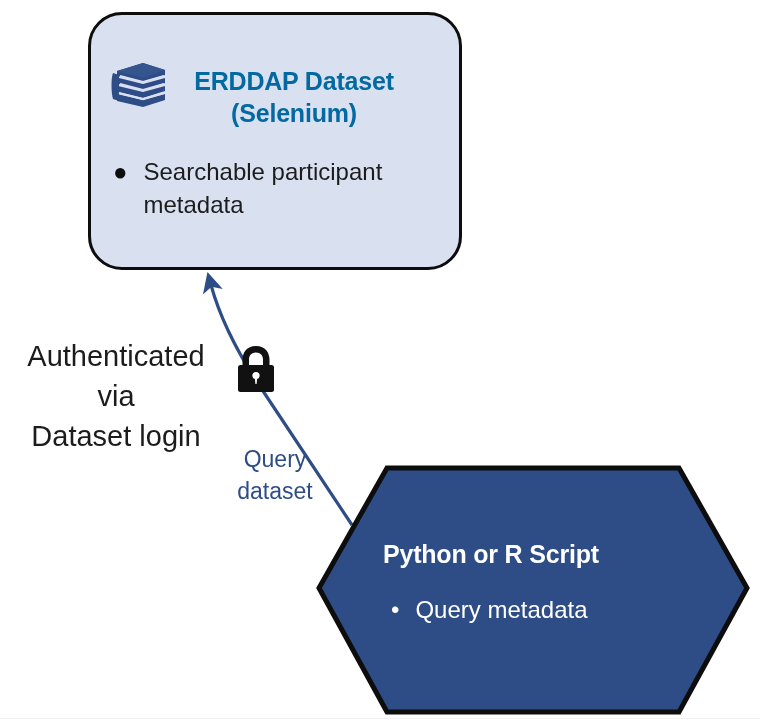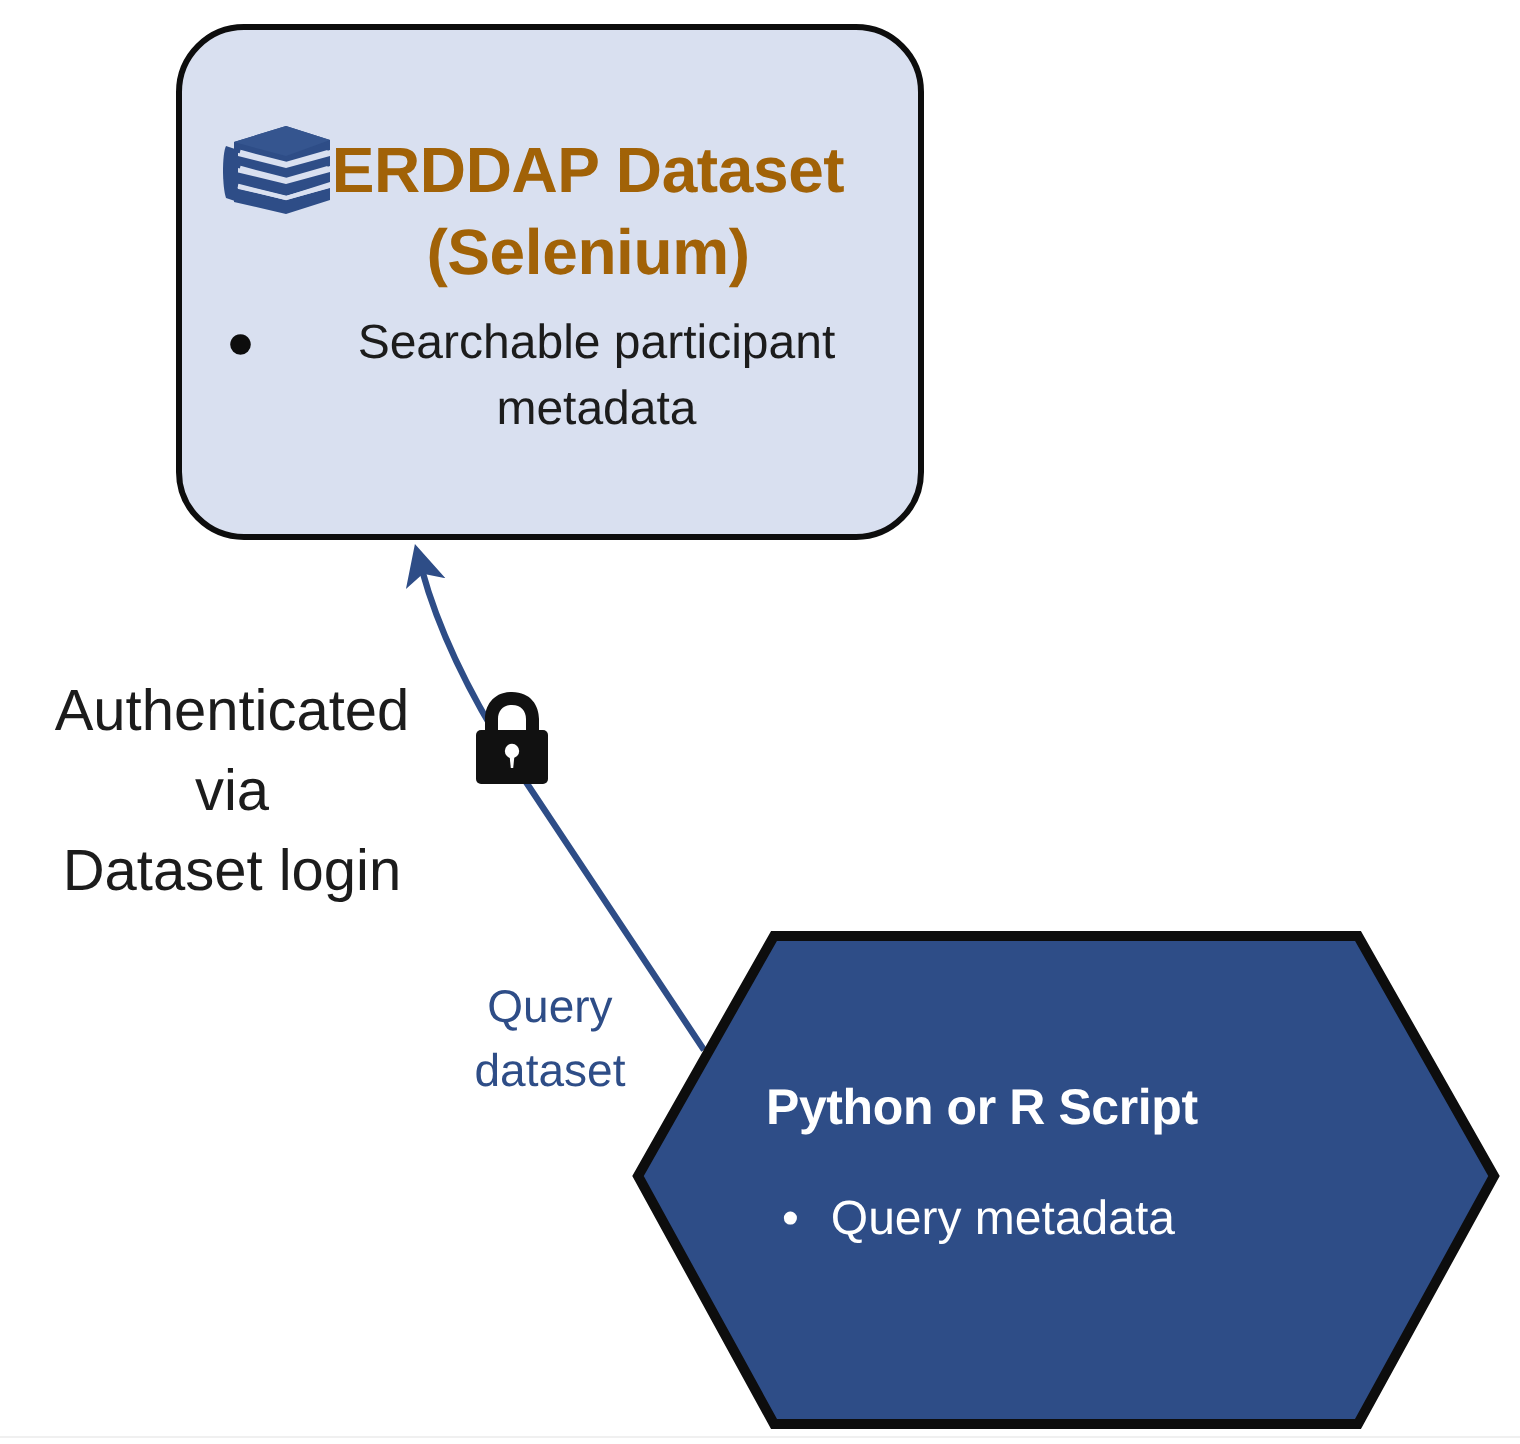--- a/index.html
+++ b/index.html
@@ -29,23 +29,23 @@
     border-radius: 34px;
   }
   .erddap-title {
     position: absolute;
     left: 0;
     top: 50px;
     width: 374px;
     text-align: center;
     padding-left: 32px;
     box-sizing: border-box;
-    font-size: 32px;
+    font-size: 25px;
     font-weight: bold;
-    color: #a16207;
+    color: #0369a1;
     line-height: 1.28;
     letter-spacing: -0.2px;
   }
   .books-icon {
     position: absolute;
     left: 18px;
     top: 44px;
     width: 60px;
     height: 58px;
   }
@@ -62,21 +62,20 @@
   }
   .erddap-bullet .dot {
     flex: 0 0 auto;
     font-size: 24px;
     line-height: 1.38;
     margin-right: 16px;
     color: #0d0d0d;
   }
   .erddap-bullet .btext {
     flex: 1 1 auto;
-    text-align: center;
   }
 
   
   .node-hex {
     position: absolute;
     left: 313px;
     top: 462px;
     width: 440px;
     height: 256px;
   }
@@ -146,21 +145,20 @@
   }
   .label-query {
     position: absolute;
     left: 205px;
     top: 444px;
     width: 140px;
     text-align: center;
     font-size: 23px;
     color: #2e4d87;
     line-height: 1.38;
-    margin-top: 44px;
   }
 
   
   .bottom-rule {
     position: absolute;
     left: 0;
     top: 718px;
     width: 760px;
     height: 1px;
     background: #f0f0f0;

